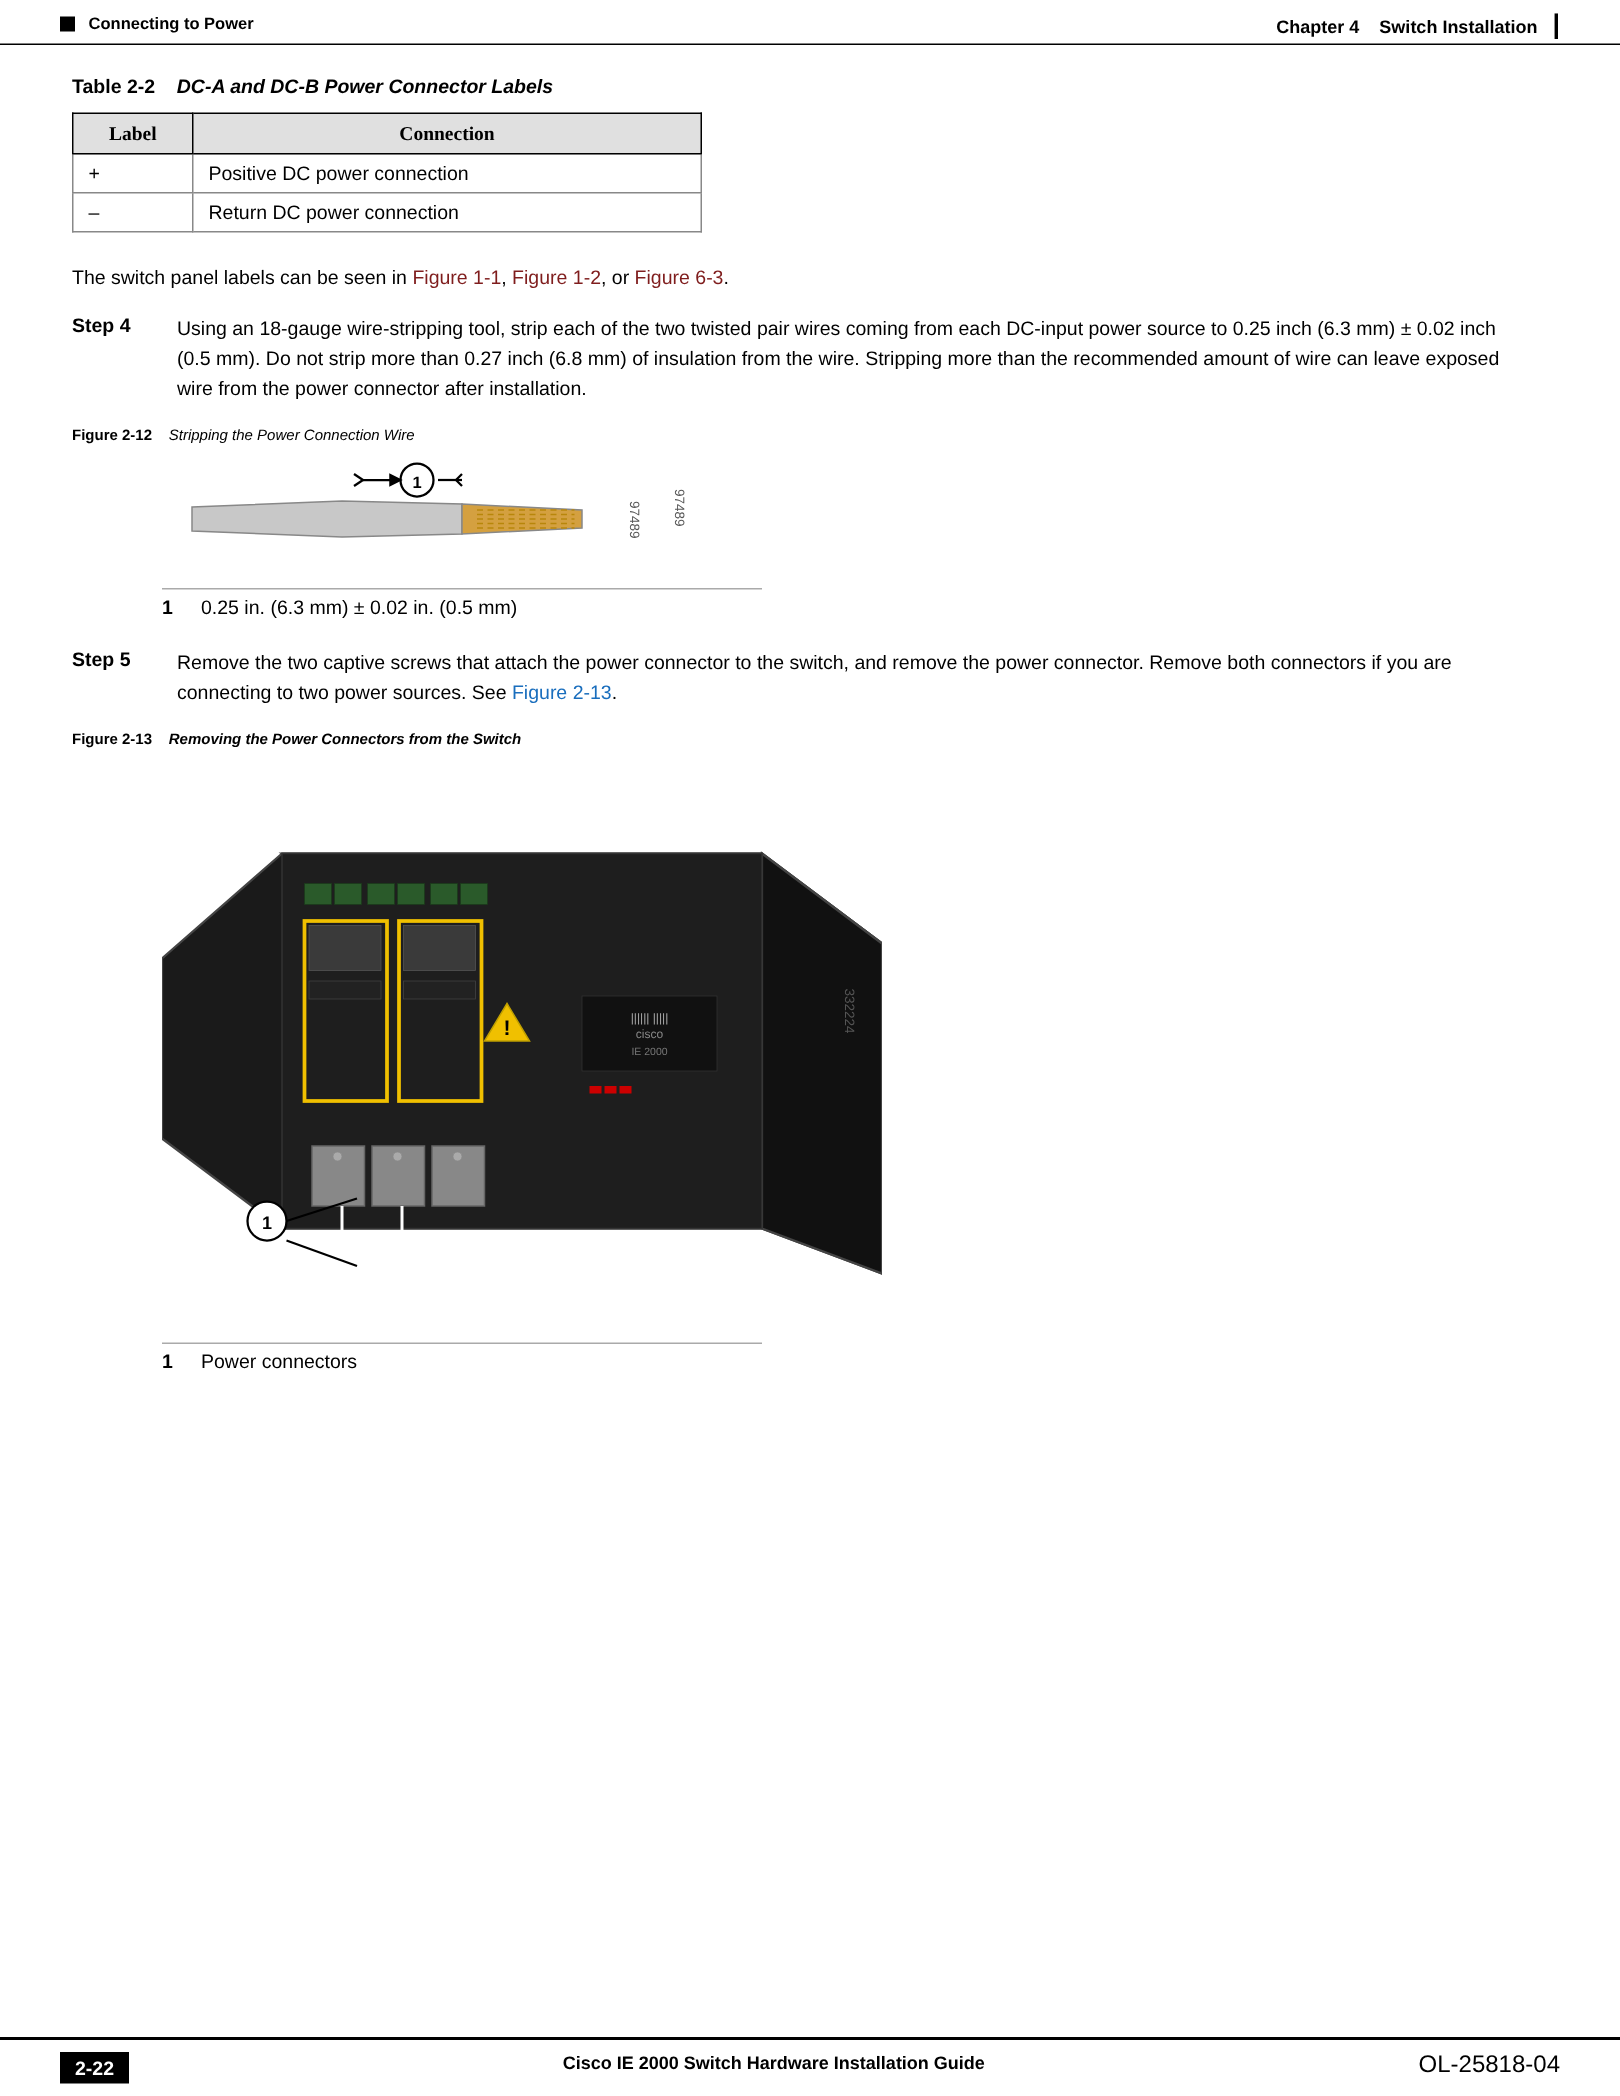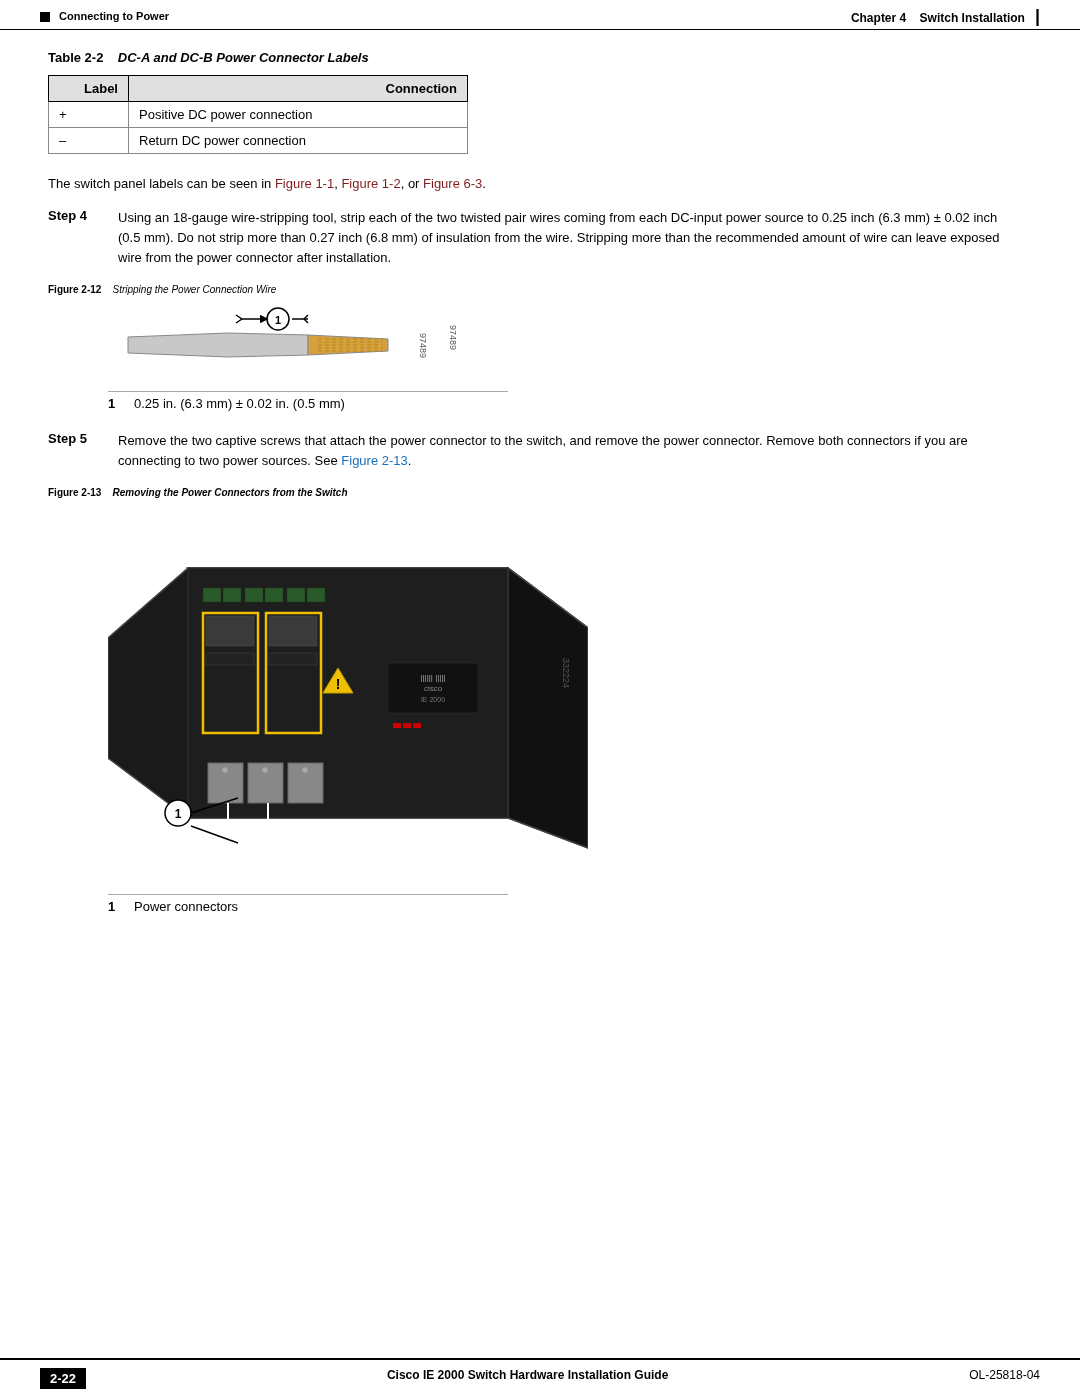--- a/index.html
+++ b/index.html
@@ -53,22 +53,23 @@
     table {
       border-collapse: collapse;
       width: 420px;
       margin-bottom: 20px;
       font-size: 13px;
     }
     table th {
       background: #e0e0e0;
       border: 1px solid #000;
       padding: 5px 10px;
-      text-align: right;
-      font-weight: bold;
+      text-align: center;
+      font-weight: bold;
+      font-family: Liberation Serif, serif;
     }
     table td {
       border: 1px solid #888;
       padding: 5px 10px;
     }
     table tr td:first-child {
       width: 80px;
       border-right: 1px solid #888;
     }
 
@@ -200,21 +201,21 @@
       color: #fff;
       font-weight: bold;
       font-size: 13px;
       padding: 3px 10px;
     }
     .footer-title {
       font-size: 12px;
       font-weight: bold;
     }
     .footer-doc-num {
-      font-size: 12px;
+      font-size: 16px;
     }
   </style>
 </head>
 <body>
 
 <div class="page-header">
   <div class="page-header-left">
     <span style="display:inline-block;width:10px;height:10px;background:#000;margin-right:6px;vertical-align:middle;"></span>
     <span>Connecting to Power</span>
   </div>

